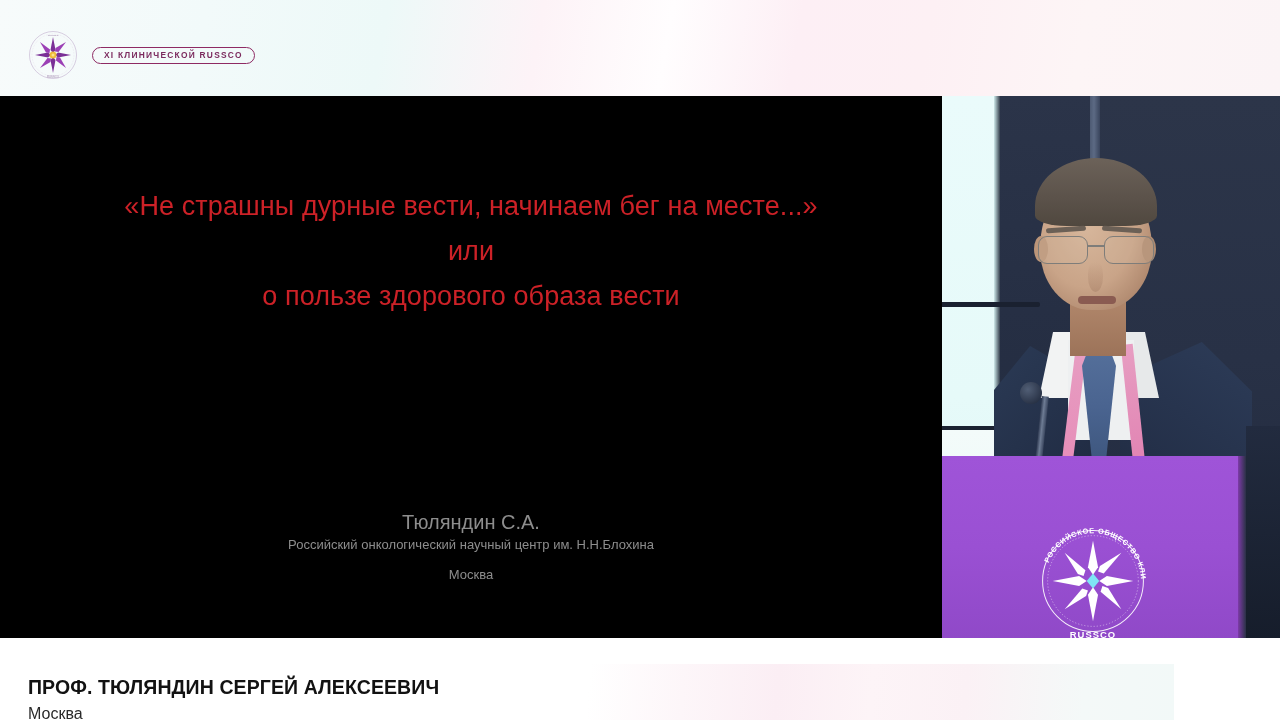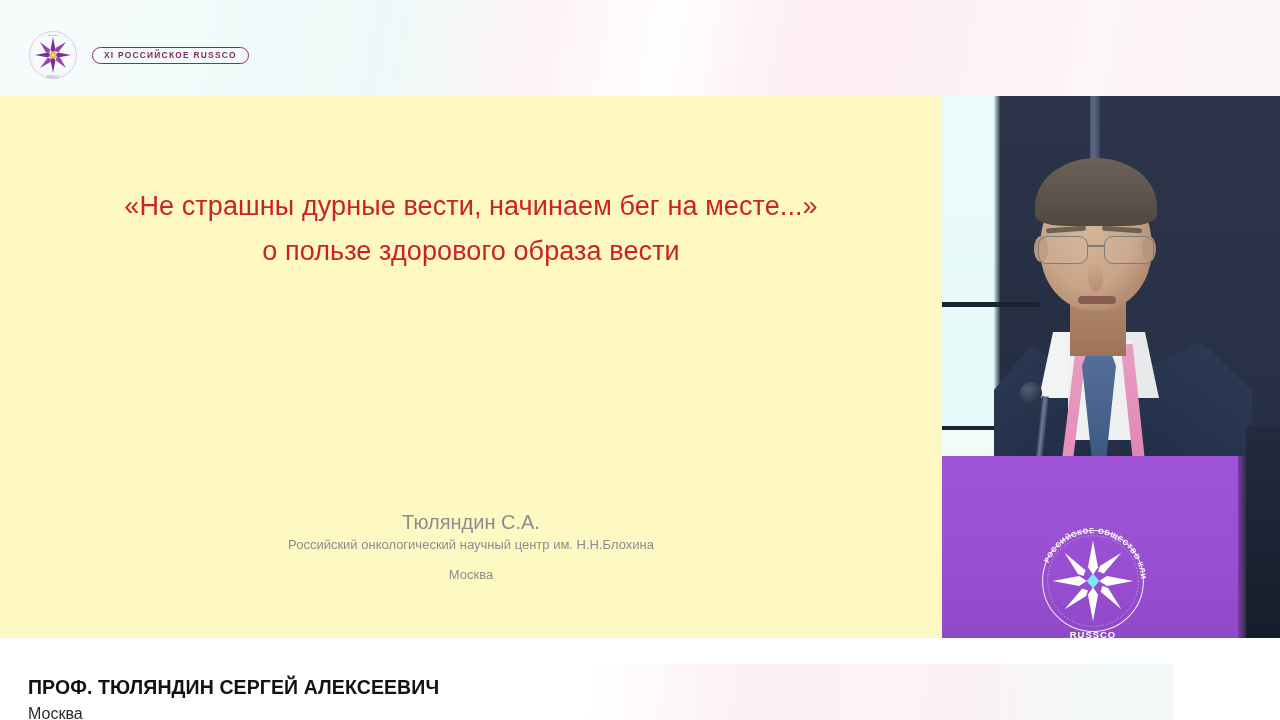--- a/index.html
+++ b/index.html
@@ -52,21 +52,21 @@
     white-space: nowrap;
     background: linear-gradient(90deg,#8e1448 0%, #9d1b5a 30%, #7b2fa0 72%, #6d2fae 100%);
     -webkit-background-clip: text;
     background-clip: text;
     color: transparent;
   }
 
   
   .slide {
     position: absolute; left: 0; top: 96px; width: 942px; height: 542px;
-    background: #fef9c3;
+    background: #000000;
   }
   .slide-title {
     position: absolute; left: 0; top: 88px; width: 942px;
     text-align: center;
     color: #cc2127;
     font-size: 27px;
     line-height: 45px;
     font-weight: 400;
     letter-spacing: 0.1px;
     padding: 0 24px;
@@ -273,29 +273,30 @@
             <path d="M24 76 L39 56 L46 57 L45 64 Z"></path>
           </g>
           <circle cx="50" cy="50" r="7" fill="#f0bb3a"></circle>
           <circle cx="50" cy="50" r="3" fill="#fbe08a"></circle>
           <text x="50" y="11" font-size="5" fill="#9b7fa8" text-anchor="middle" font-family="Liberation Sans, sans-serif">RUSSCO</text>
           <text x="50" y="95" font-size="5.5" fill="#9b7fa8" text-anchor="middle" font-family="Liberation Sans, sans-serif">RUSSCO</text>
         </svg>
       </div>
 
       <div class="brand-block">
-        <div class="conf-badge">XI РОССИЙСКОЕ RUSSCO</div>
+        <div class="conf-badge">XI КЛИНИЧЕСКОЙ RUSSCO</div>
       </div>
 
     </div>
   </div>
 
   <div class="slide">
     <div class="slide-title">
       <div>«Не страшны дурные вести, начинаем бег на месте...»</div>
+      <div>или</div>
       <div>о пользе здорового образа вести</div>
     </div>
 
     <div class="slide-author">Тюляндин С.А.</div>
 
     <div class="slide-affil">
       <div>Российский онкологический научный центр им. Н.Н.Блохина</div>
       <div>Москва</div>
     </div>
   </div>

